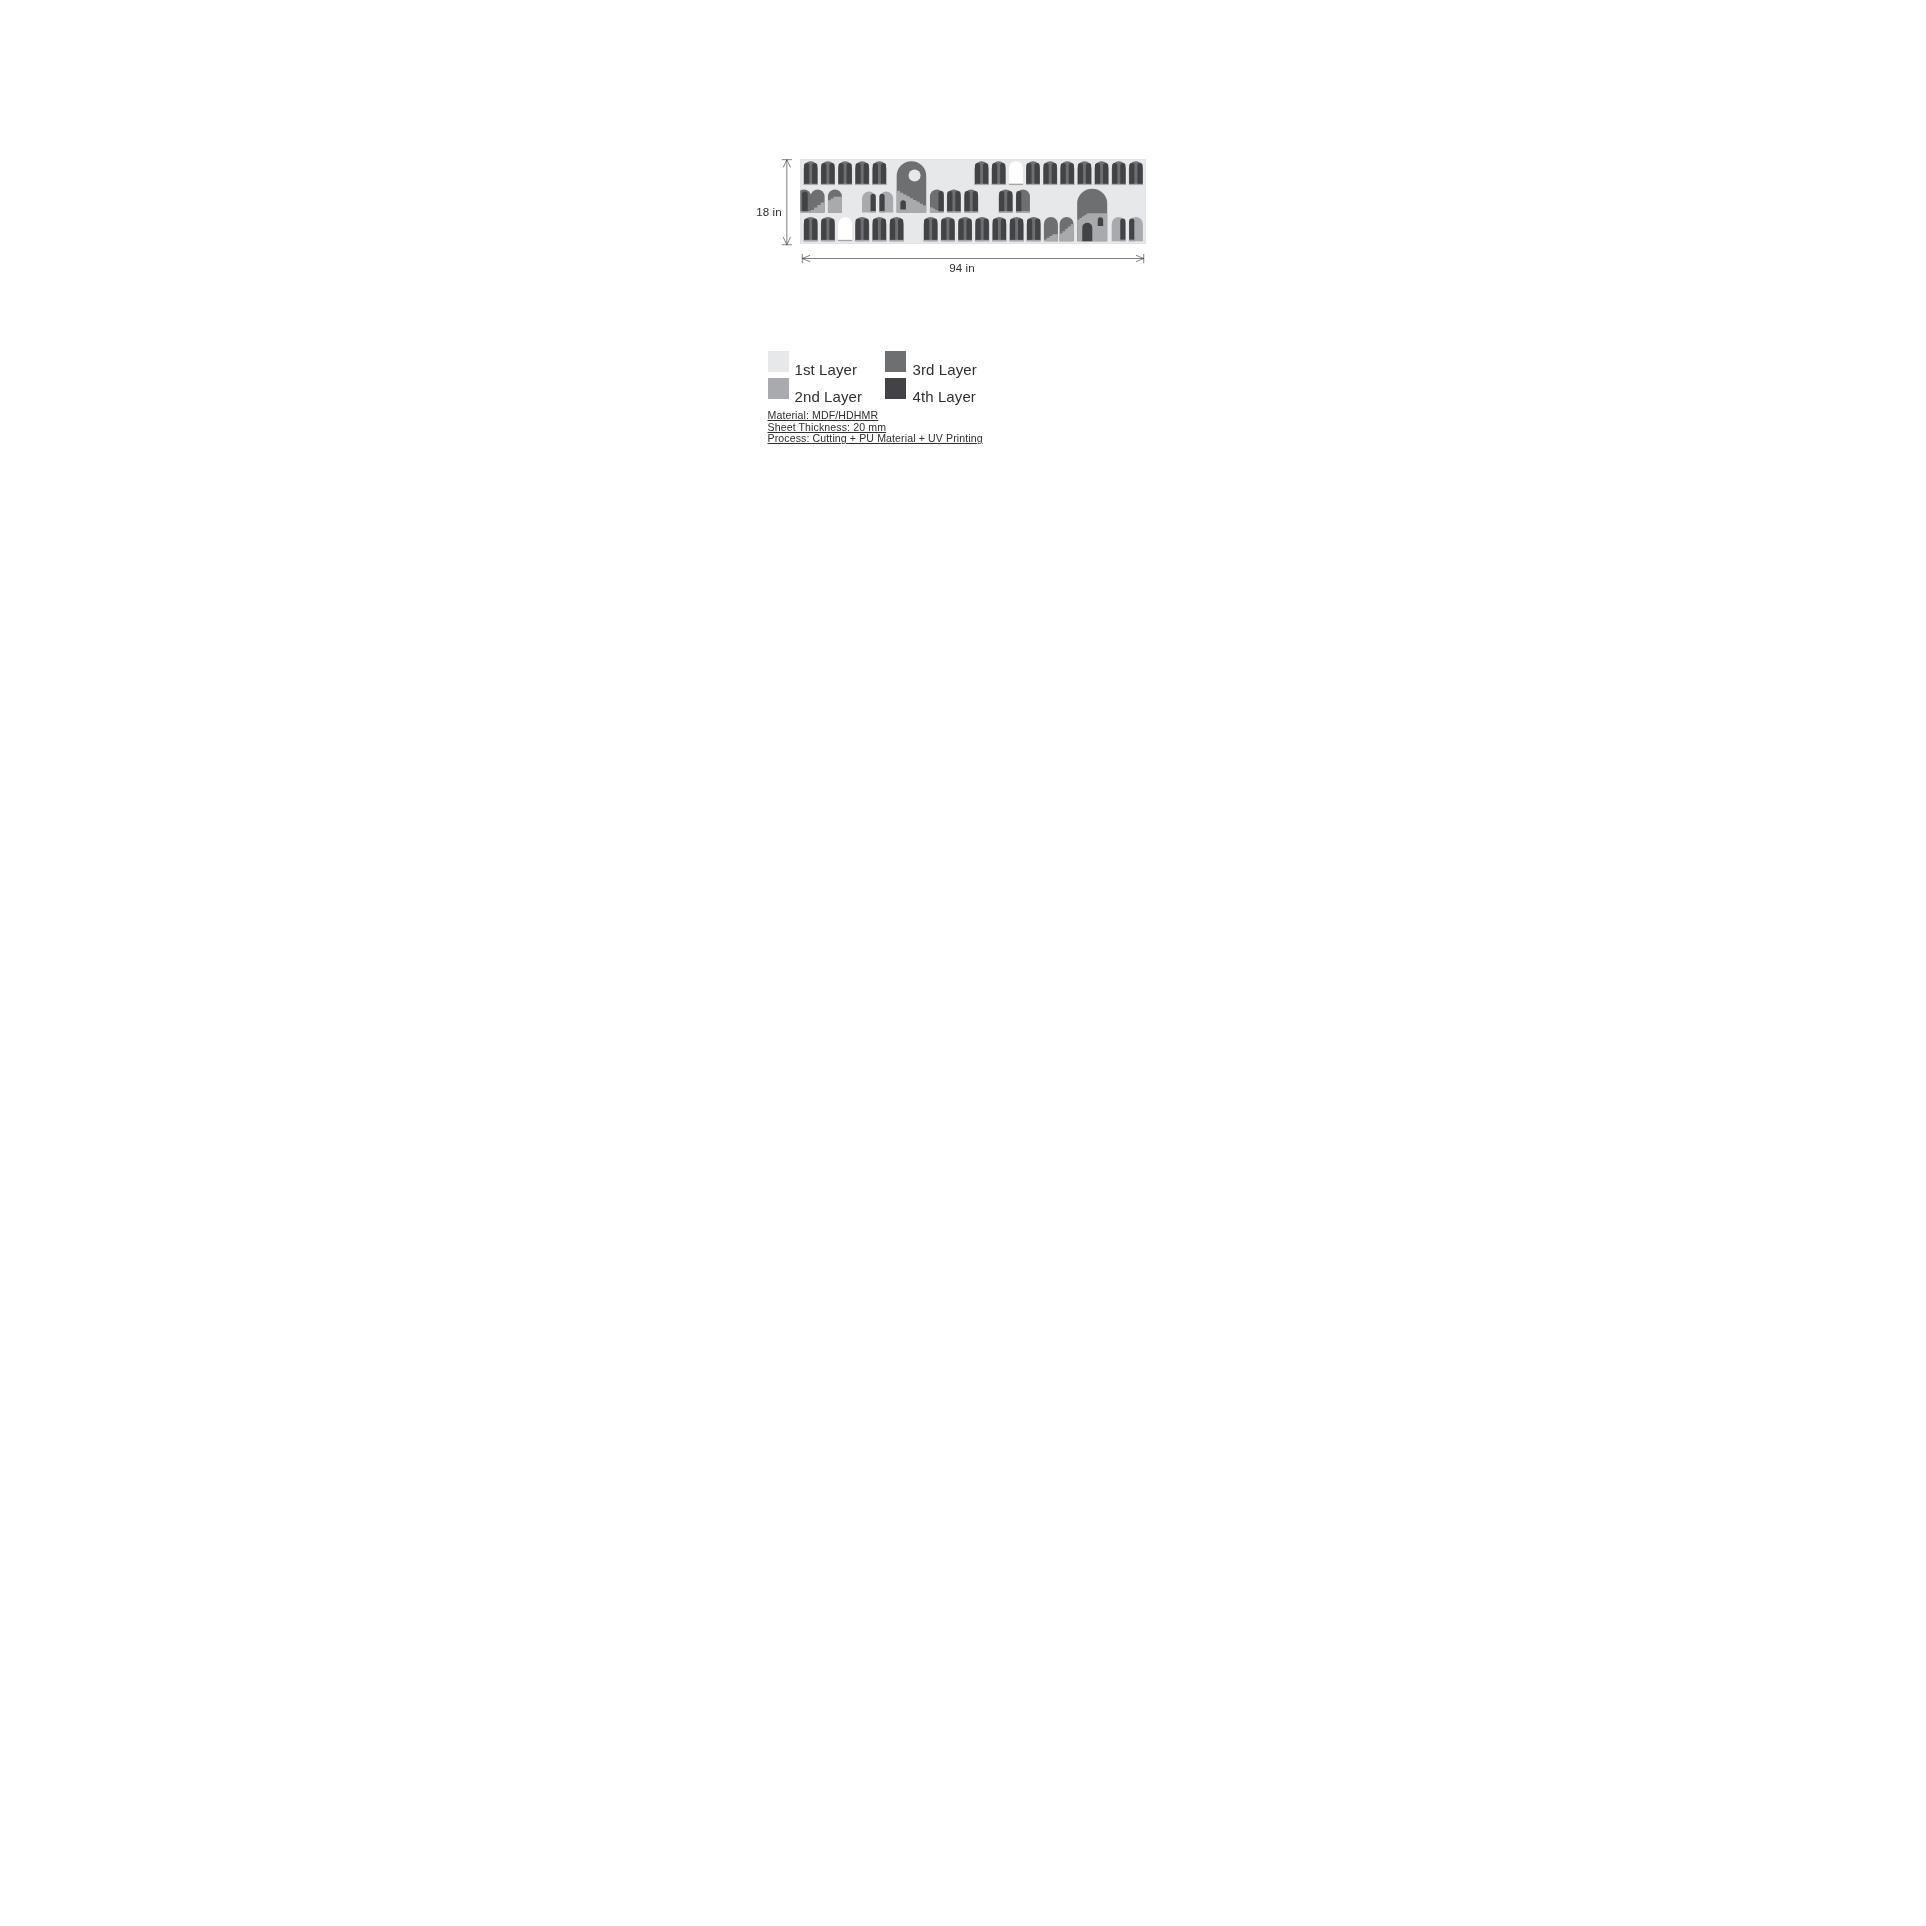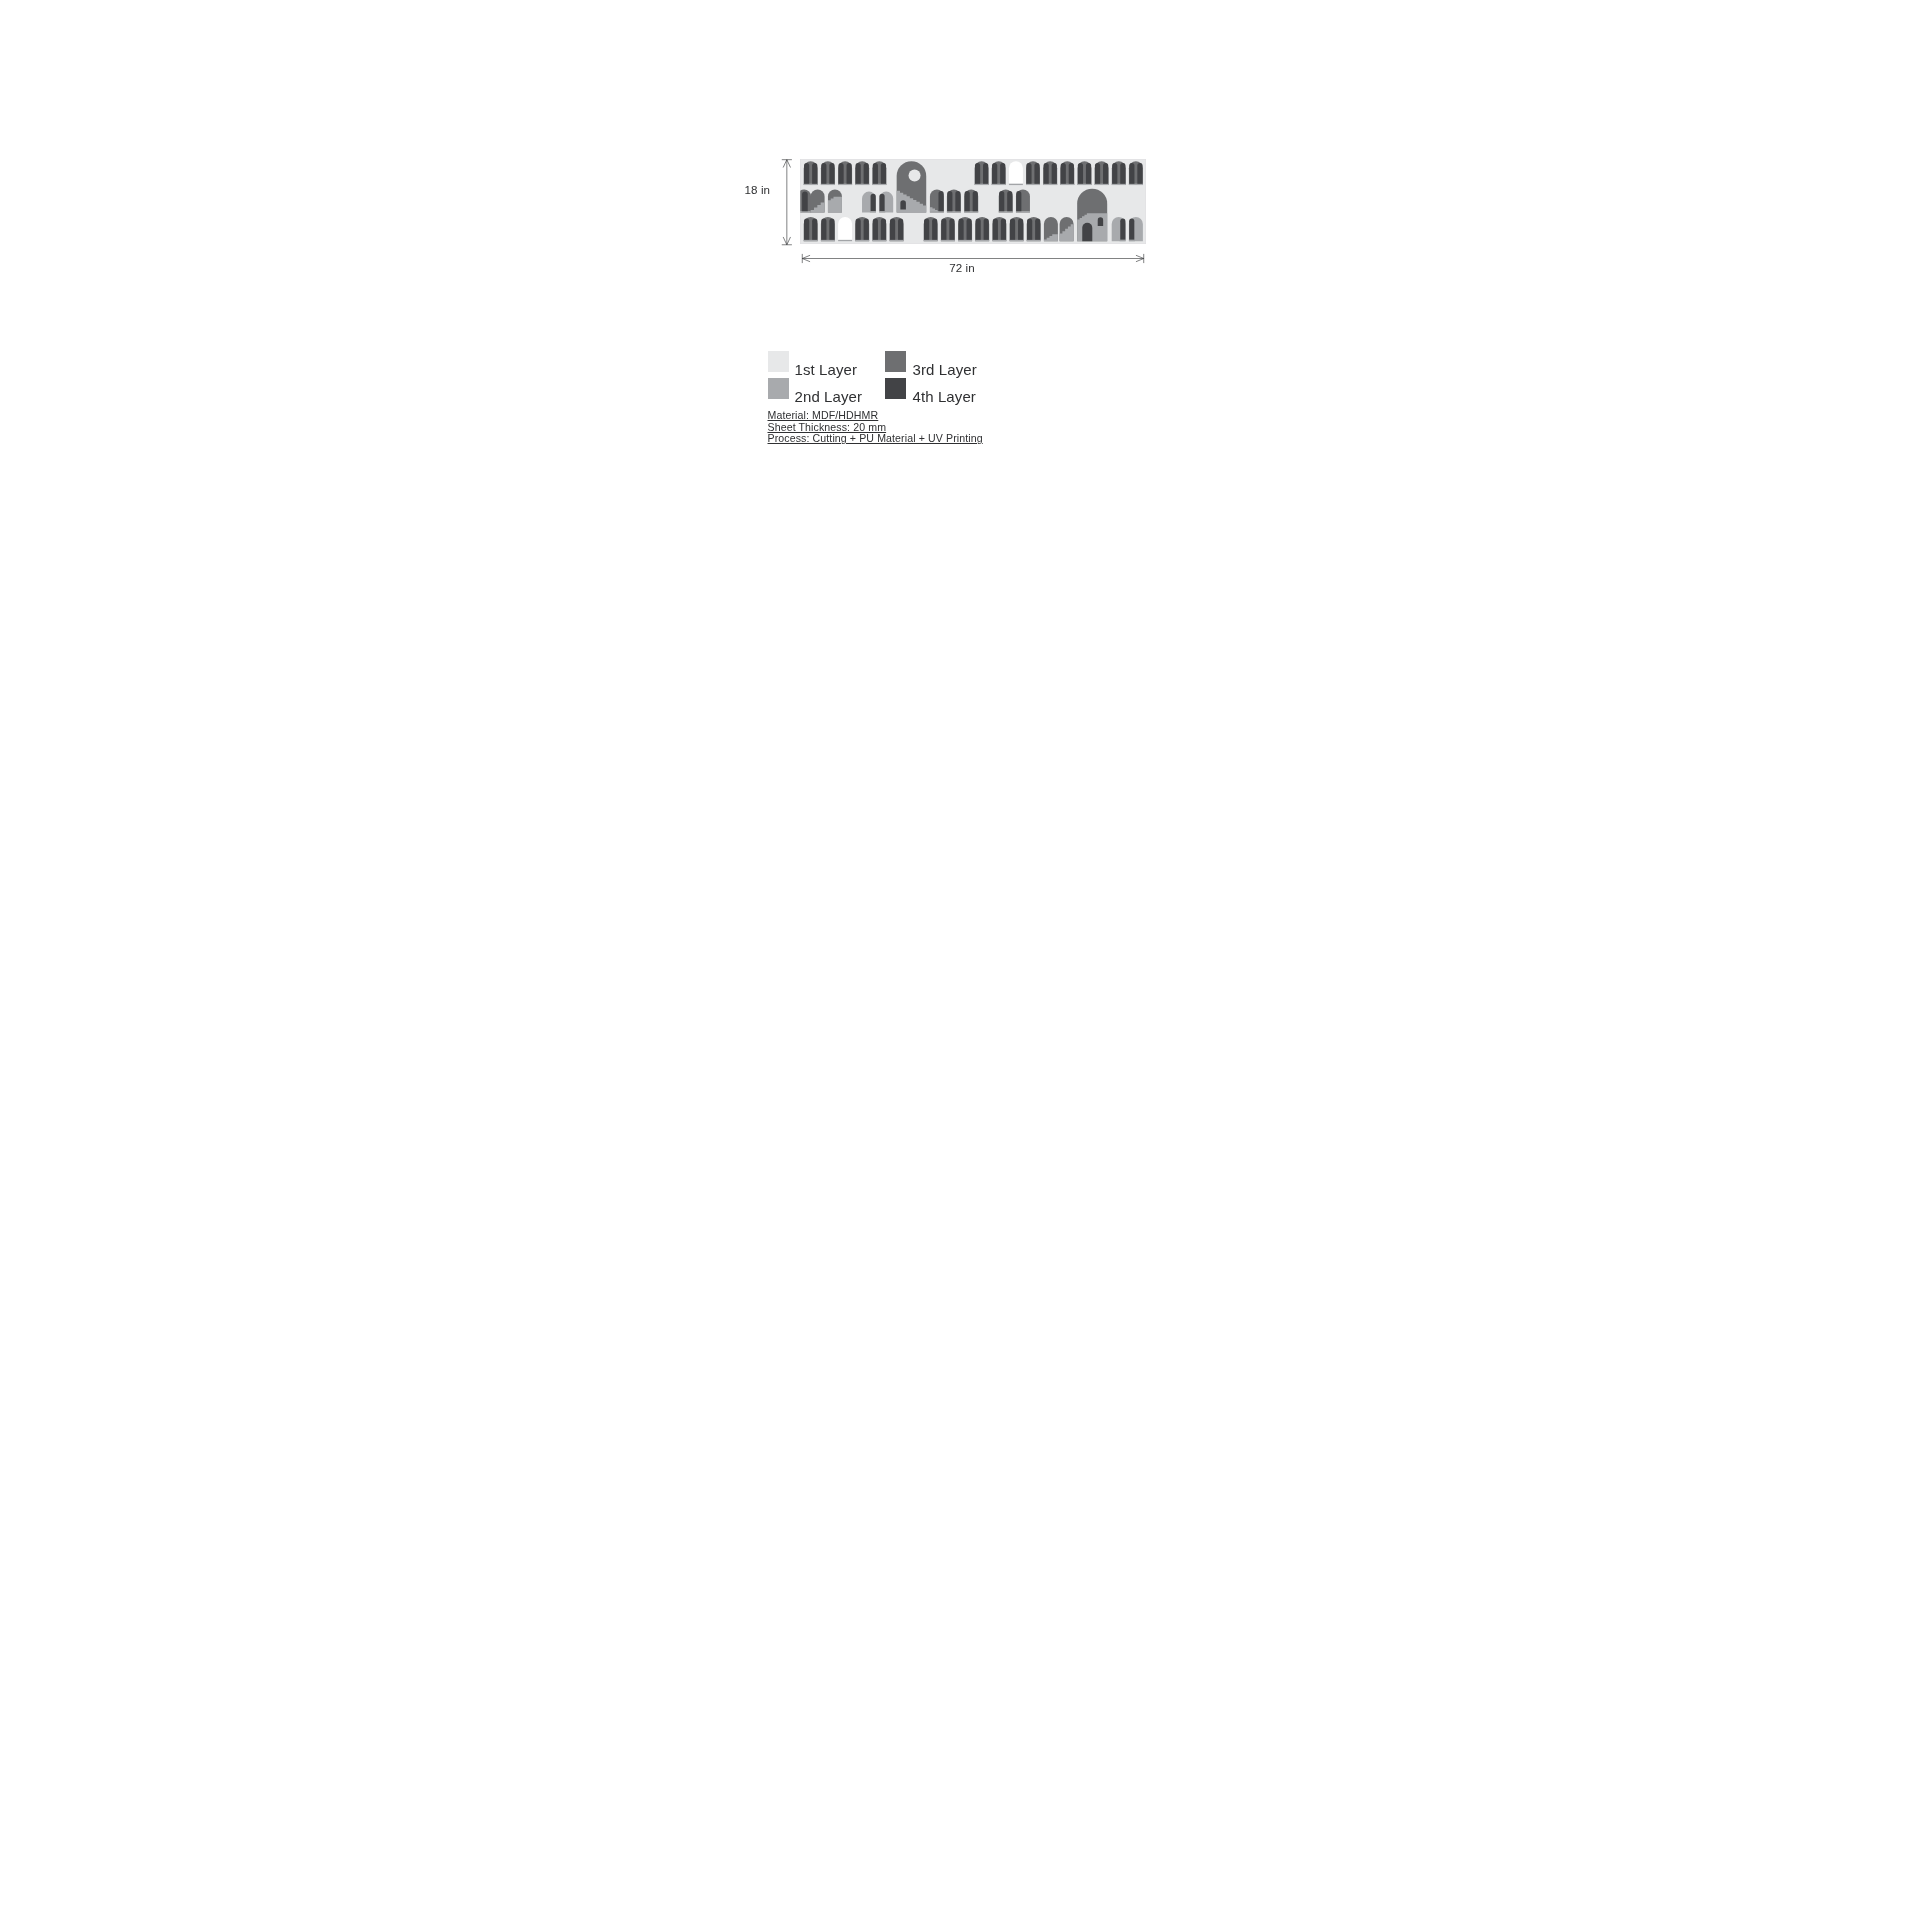--- a/index.html
+++ b/index.html
@@ -198,32 +198,32 @@
 
   <svg class="dim-svg" style="left:56px;top:156px;" width="16.6" height="92" viewBox="0 0 36 200">
     <line x1="17" y1="8" x2="17" y2="193"></line>
     <line x1="6" y1="8" x2="28" y2="8"></line>
     <line x1="6" y1="193" x2="28" y2="193"></line>
     <line x1="17" y1="8" x2="9" y2="25"></line>
     <line x1="17" y1="8" x2="25" y2="25"></line>
     <line x1="17" y1="193" x2="9" y2="176"></line>
     <line x1="17" y1="193" x2="25" y2="176"></line>
   </svg>
-  <div class="dim-label" style="left:22px;top:183px;width:49px;text-align:left;">18 in</div>
+  <div class="dim-label" style="left:22px;top:205px;width:49px;text-align:center;">18 in</div>
 
   <svg class="dim-svg" style="left:77px;top:253px;" width="346" height="11" viewBox="0 0 749 24">
     <line x1="2" y1="12" x2="747" y2="12"></line>
     <line x1="2" y1="2" x2="2" y2="22"></line>
     <line x1="747" y1="2" x2="747" y2="22"></line>
     <line x1="2" y1="12" x2="19" y2="5"></line>
     <line x1="2" y1="12" x2="19" y2="19"></line>
     <line x1="747" y1="12" x2="730" y2="5"></line>
     <line x1="747" y1="12" x2="730" y2="19"></line>
   </svg>
-  <div class="dim-label" style="left:212px;top:261px;width:55px;text-align:center;">72 in</div>
+  <div class="dim-label" style="left:212px;top:261px;width:55px;text-align:center;">94 in</div>
 
   <div class="legend-swatch" style="left: 45px; top: 351px; background: rgb(231, 232, 233);"></div>
   <div class="legend-label" style="left:72px;top:364px;">1st Layer</div>
 
   <div class="legend-swatch" style="left: 45px; top: 378px; background: rgb(168, 170, 173);"></div>
   <div class="legend-label" style="left:72px;top:391px;">2nd Layer</div>
 
   <div class="legend-swatch" style="left: 162px; top: 351px; background: rgb(110, 111, 113);"></div>
   <div class="legend-label" style="left:190px;top:364px;">3rd Layer</div>
 

